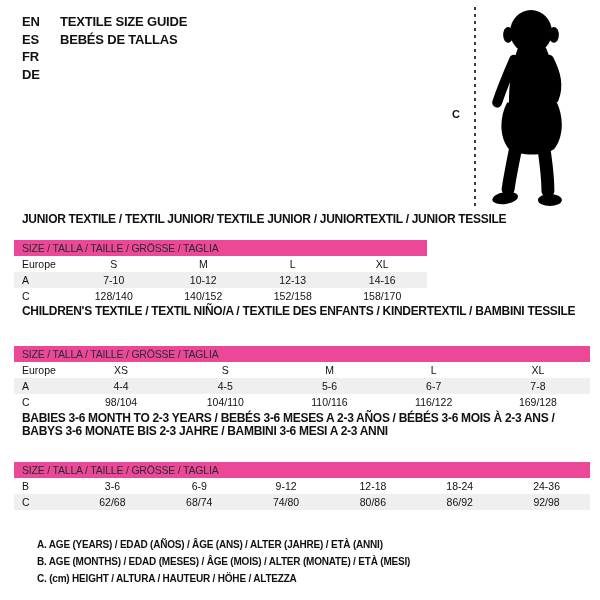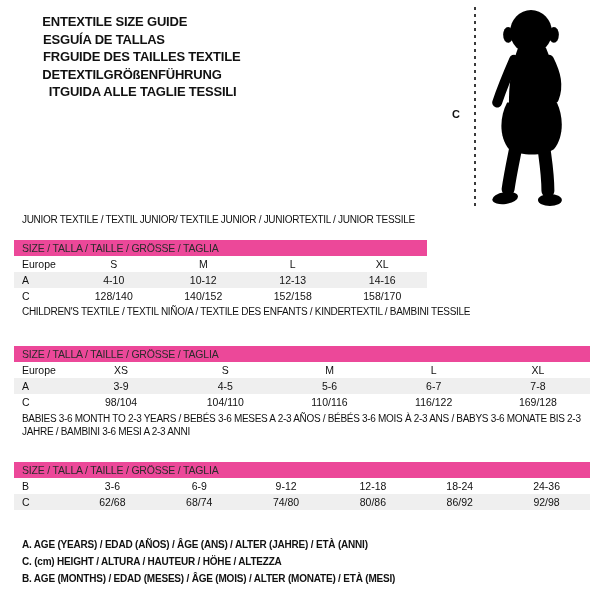--- a/index.html
+++ b/index.html
@@ -1,67 +1,61 @@
 <!DOCTYPE html>
 <html><head>
 <meta charset="utf-8">
 <style>
   html,body{margin:0;padding:0;background:#ffffff;}
   #page{
     position:relative;width:600px;height:600px;background:#ffffff;overflow:hidden;
     font-family:"Liberation Sans",sans-serif;color:#111;
   }
   
-  .lang-list{position:absolute;left:22px;top:13px;text-align:right;}
+  .lang-list{position:absolute;left:22px;top:13px;}
   .lang-row{display:flex;font-weight:bold;font-size:13px;line-height:17.5px;letter-spacing:-0.2px;}
   .lang-code{width:38px;flex:0 0 38px;}
   
   .dash-line{position:absolute;left:474px;top:7px;width:2px;height:201px;
     background:repeating-linear-gradient(to bottom,#3a3a3a 0 3px,transparent 3px 7px);}
   .fig-label{position:absolute;left:452px;top:108px;font-weight:bold;font-size:11px;}
   .baby{position:absolute;left:481px;top:6px;}
   
-  .sec-title{position:absolute;left:22px;font-weight:normal;font-size:10px;letter-spacing:-0.3px;line-height:13px;}
+  .sec-title{position:absolute;left:22px;font-weight:bold;font-size:12px;letter-spacing:-0.3px;line-height:13px;}
   
   .tbl{position:absolute;left:14px;}
   .tbl-head{height:16px;display:flex;align-items:center;background:#ec4899;color:#2b2b2b;
     font-size:10.5px;padding-left:8px;letter-spacing:-0.2px;}
   .tbl-row{height:16px;display:flex;align-items:center;font-size:10.5px;}
   .tbl-row.alt{background:#efefef;}
   .lbl{flex:0 0 47px;padding-left:8px;}
   .cell{flex:1;text-align:center;}
   
   .footnotes{position:absolute;left:22px;top:536px;}
-  .footnote{font-weight:bold;font-size:10px;line-height:17px;letter-spacing:-0.2px;}
+  .footnote{font-weight:bold;font-size:10px;line-height:17px;letter-spacing:-0.2px;margin-left:15px;}
 </style>
 </head>
 <body>
 
 <div id="page">
 
   <div class="lang-list">
     <div class="lang-row">
       <span class="lang-code">EN</span>
       <span>TEXTILE SIZE GUIDE</span>
     </div>
     <div class="lang-row">
       <span class="lang-code">ES</span>
-      <span>GUÍA DE TALLAS</span>
+      <span>BEBÉS DE TALLAS</span>
     </div>
     <div class="lang-row">
       <span class="lang-code">FR</span>
-      <span>GUIDE DES TAILLES TEXTILE</span>
     </div>
     <div class="lang-row">
       <span class="lang-code">DE</span>
-      <span>TEXTILGRÖßENFÜHRUNG</span>
-    </div>
-    <div class="lang-row">
-      <span class="lang-code">IT</span>
-      <span>GUIDA ALLE TAGLIE TESSILI</span>
     </div>
   </div>
 
   <div class="dash-line"></div>
   <div class="fig-label">C</div>
   <svg class="baby" width="102" height="204" viewBox="0 0 100 205" xmlns="http://www.w3.org/2000/svg">
     <g fill="#000000" stroke="none">
       <ellipse cx="49" cy="26" rx="21" ry="22"></ellipse>
       <ellipse cx="26" cy="29" rx="5" ry="8"></ellipse>
       <ellipse cx="72" cy="29" rx="5" ry="8"></ellipse>
@@ -81,21 +75,21 @@
     <div class="tbl-head">SIZE / TALLA / TAILLE / GRÖSSE / TAGLIA</div>
     <div class="tbl-row">
       <div class="lbl">Europe</div>
       <div class="cell">S</div>
       <div class="cell">M</div>
       <div class="cell">L</div>
       <div class="cell">XL</div>
     </div>
     <div class="tbl-row alt">
       <div class="lbl">A</div>
-      <div class="cell">4-10</div>
+      <div class="cell">7-10</div>
       <div class="cell">10-12</div>
       <div class="cell">12-13</div>
       <div class="cell">14-16</div>
     </div>
     <div class="tbl-row">
       <div class="lbl">C</div>
       <div class="cell">128/140</div>
       <div class="cell">140/152</div>
       <div class="cell">152/158</div>
       <div class="cell">158/170</div>
@@ -108,21 +102,21 @@
     <div class="tbl-row">
       <div class="lbl">Europe</div>
       <div class="cell">XS</div>
       <div class="cell">S</div>
       <div class="cell">M</div>
       <div class="cell">L</div>
       <div class="cell">XL</div>
     </div>
     <div class="tbl-row alt">
       <div class="lbl">A</div>
-      <div class="cell">3-9</div>
+      <div class="cell">4-4</div>
       <div class="cell">4-5</div>
       <div class="cell">5-6</div>
       <div class="cell">6-7</div>
       <div class="cell">7-8</div>
     </div>
     <div class="tbl-row">
       <div class="lbl">C</div>
       <div class="cell">98/104</div>
       <div class="cell">104/110</div>
       <div class="cell">110/116</div>
@@ -149,17 +143,17 @@
       <div class="cell">68/74</div>
       <div class="cell">74/80</div>
       <div class="cell">80/86</div>
       <div class="cell">86/92</div>
       <div class="cell">92/98</div>
     </div>
   </div>
 
   <div class="footnotes">
     <div class="footnote">A. AGE (YEARS) / EDAD (AÑOS) / ÂGE (ANS) / ALTER (JAHRE) / ETÀ (ANNI)</div>
+    <div class="footnote">B. AGE (MONTHS) / EDAD (MESES) / ÂGE (MOIS) / ALTER (MONATE) / ETÀ (MESI)</div>
     <div class="footnote">C. (cm) HEIGHT / ALTURA / HAUTEUR / HÖHE / ALTEZZA</div>
-    <div class="footnote">B. AGE (MONTHS) / EDAD (MESES) / ÂGE (MOIS) / ALTER (MONATE) / ETÀ (MESI)</div>
   </div>
 
 </div>
 
 </body></html>

